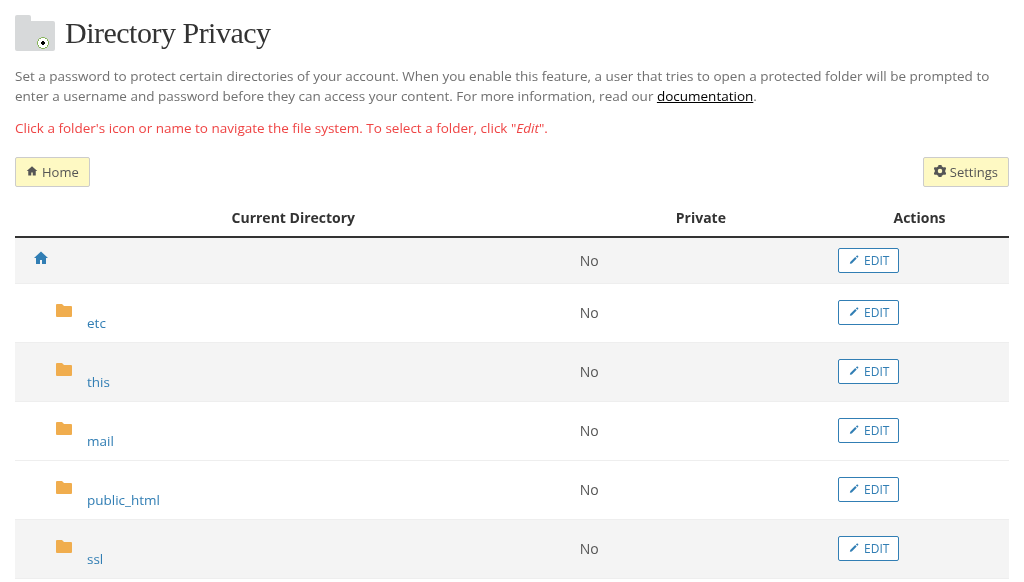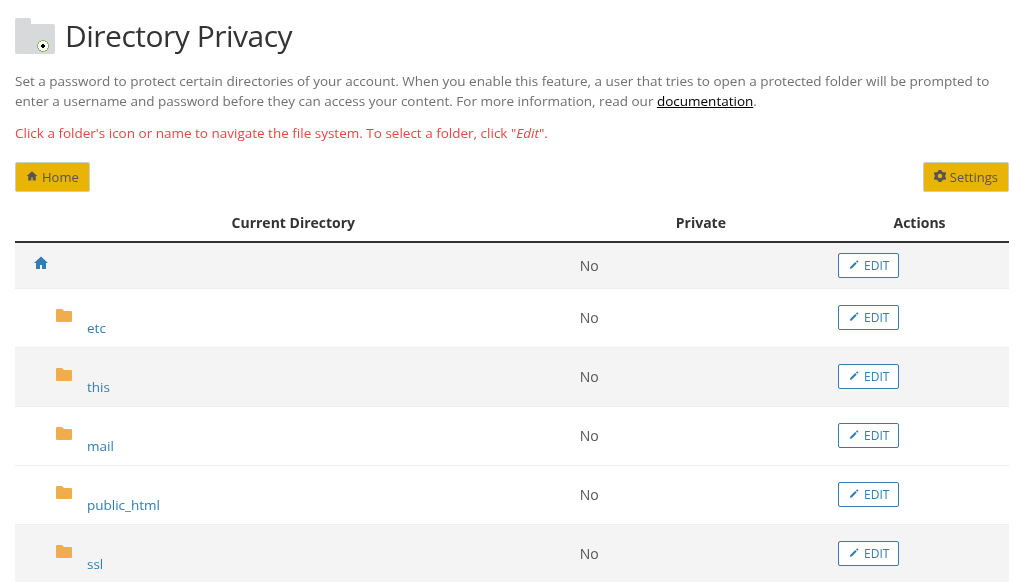--- a/index.html
+++ b/index.html
@@ -48,20 +48,21 @@
     background: radial-gradient(circle at 50% 50%, #000 0 2px, #fff 2px 5px, #7db04a 5px 6px, transparent 6px);
     border-radius: 50%;
     bottom: 2px;
     right: 6px;
   }
   h1 {
     font-size: 30px;
     font-weight: 400;
     color: #333;
     letter-spacing: -0.5px;
+    font-family: Liberation Serif, serif;
   }
   .desc {
     color: #707070;
     font-size: 13.5px;
     line-height: 1.5;
     margin-bottom: 12px;
   }
   .desc a {
     color: #000000;
     text-decoration: underline;
@@ -76,21 +77,21 @@
     display: flex;
     justify-content: space-between;
     align-items: center;
     margin-bottom: 12px;
   }
   .btn {
     display: inline-flex;
     align-items: center;
     gap: 4px;
     border: 1px solid #ccc;
-    background: #eab308;
+    background: #fef9c3;
     padding: 5px 10px;
     font-size: 13px;
     color: #555;
     border-radius: 2px;
     cursor: pointer;
     font-family: inherit;
   }
   .btn svg { width: 12px; height: 12px; fill: #555; }
   table {
     width: 100%;

